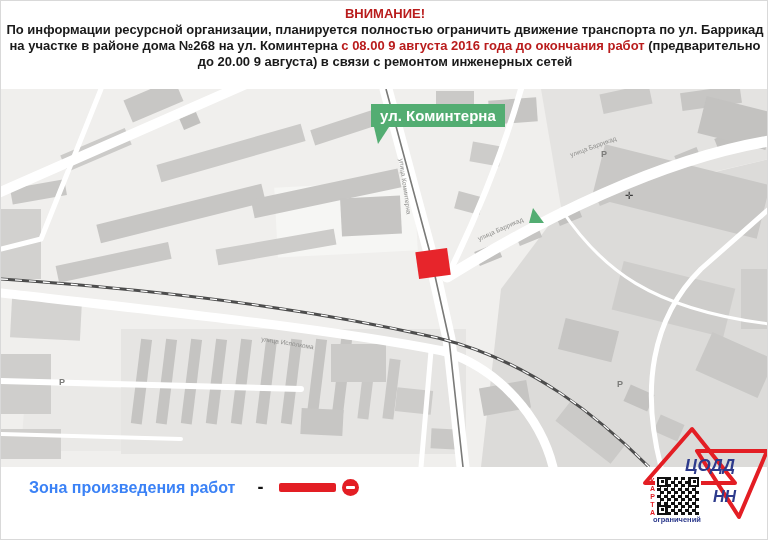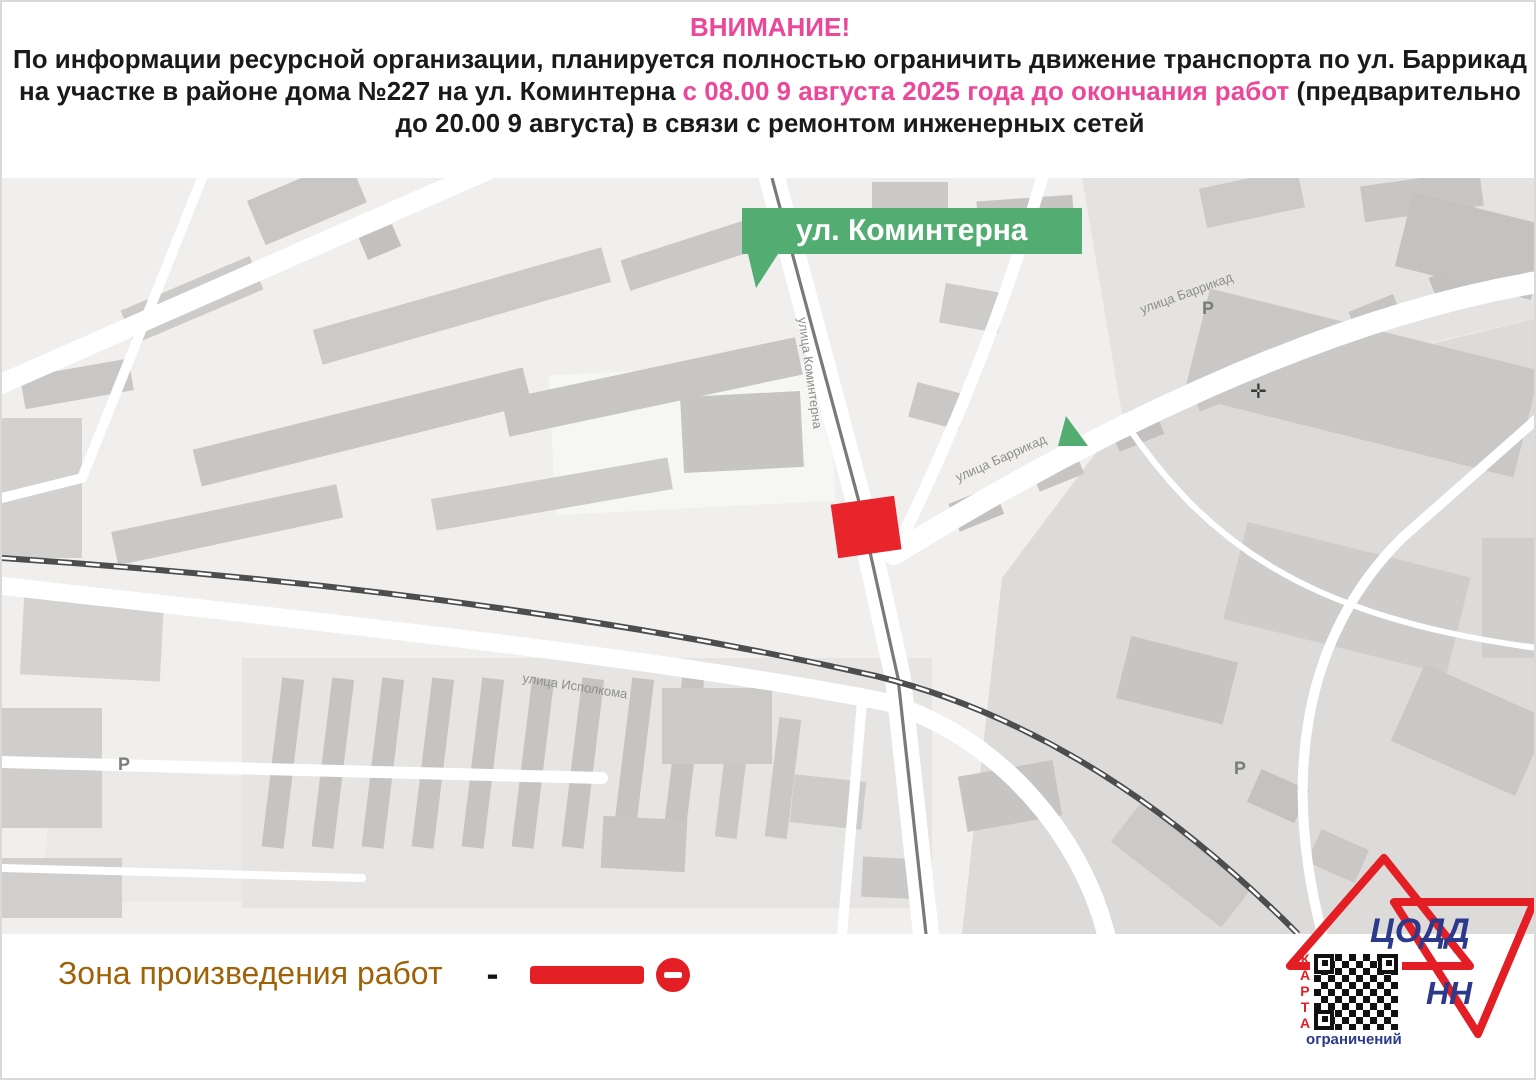--- a/index.html
+++ b/index.html
@@ -1,34 +1,34 @@
 <!DOCTYPE html>
 <html><head>
 <meta charset="utf-8">
 <style>
   html,body{margin:0;padding:0;background:#fff;}
   .page{position:relative;width:768px;height:540px;background:#fff;overflow:hidden;
         font-family:"Liberation Sans",sans-serif;box-sizing:border-box;border:1px solid #d9d9d9;}
   
   .notice{position:absolute;left:0;top:0;width:768px;height:88px;text-align:center;
           font-size:13px;font-weight:700;line-height:16px;color:#1a1a1a;padding-top:5px;box-sizing:border-box;}
-  .notice .red{color:#ec4899;}
+  .notice .red{color:#b91c1c;}
   .notice p{margin:0;padding:0 4px;}
   
   .map{position:absolute;left:0;top:88px;width:768px;height:378px;background:#f0efed;}
   .map svg{position:absolute;left:0;top:0;}
   .callout{position:absolute;background:#53ad72;color:#fff;font-weight:700;font-size:15px;
-           line-height:23px;padding:0 27px;white-space:nowrap;z-index:5;}
+           line-height:23px;padding:0 9px;white-space:nowrap;z-index:5;}
   .ptr{position:absolute;width:0;height:0;}
   .ptr-down{top:100%;border-left:4px solid transparent;border-right:11px solid transparent;border-top:17px solid #53ad72;}
   .ptr-up{bottom:100%;border-left:4px solid transparent;border-right:11px solid transparent;border-bottom:15px solid #53ad72;}
   
   .footer{position:absolute;left:0;top:466px;width:768px;height:74px;background:#fff;}
   .legend{position:absolute;left:28px;top:10px;display:flex;align-items:center;}
-  .legend-label{font-size:16px;font-weight:400;color:#a16207;}
+  .legend-label{font-size:16px;font-weight:700;color:#3b82f6;}
   .legend-dash{font-size:18px;font-weight:700;color:#111;margin-left:22px;}
   .legend-bar{width:57px;height:9px;background:#e31e24;border-radius:2px;margin-left:16px;}
   .no-entry{width:17px;height:17px;border-radius:50%;background:#e31e24;margin-left:6px;position:relative;}
   .no-entry::after{content:"";position:absolute;left:4px;top:7px;width:9px;height:3px;background:#fff;border-radius:1px;}
   
   .logo{position:absolute;left:634px;top:424px;width:134px;height:96px;z-index:10;}
   .logo svg{position:absolute;left:0;top:0;}
   .qr{position:absolute;left:22px;top:52px;width:42px;height:38px;
       background:repeating-conic-gradient(#111 0% 25%,#fff 0% 50%);background-size:7px 7px;
       outline:2px solid #fff;}
@@ -41,21 +41,21 @@
   .map-tiny{fill:#8f8f8d;font-size:6.5px;font-family:"Liberation Sans",sans-serif;}
   .map-icon{fill:#7c7c7a;font-size:9px;font-weight:bold;font-family:"Liberation Sans",sans-serif;}
 </style>
 </head>
 <body>
 
 <div class="page">
 
   <div class="notice">
     <div class="red">ВНИМАНИЕ!</div>
-    <p><span>По информации ресурсной организации, планируется полностью ограничить движение транспорта по ул. Баррикад на участке в районе дома №227 на ул. Коминтерна </span><span class="red">с 08.00 9 августа 2025 года до окончания работ</span><span> (предварительно до 20.00 9 августа) в связи с ремонтом инженерных сетей</span></p>
+    <p><span>По информации ресурсной организации, планируется полностью ограничить движение транспорта по ул. Баррикад на участке в районе дома №268 на ул. Коминтерна </span><span class="red">с 08.00 9 августа 2016 года до окончания работ</span><span> (предварительно до 20.00 9 августа) в связи с ремонтом инженерных сетей</span></p>
   </div>
 
   <div class="map">
     <svg width="768" height="378" viewBox="0 0 768 378">
 
       <g>
         <polygon points="480,378 500,200 560,120 768,70 768,378" fill="#dcdbd9"></polygon>
         <polygon points="540,0 768,0 768,70 560,118" fill="#e4e3e1"></polygon>
         <polygon points="25,295 250,305 255,362 20,362" fill="#eae9e7"></polygon>
         <rect x="120" y="240" width="345" height="125" fill="#e6e5e3"></rect>

